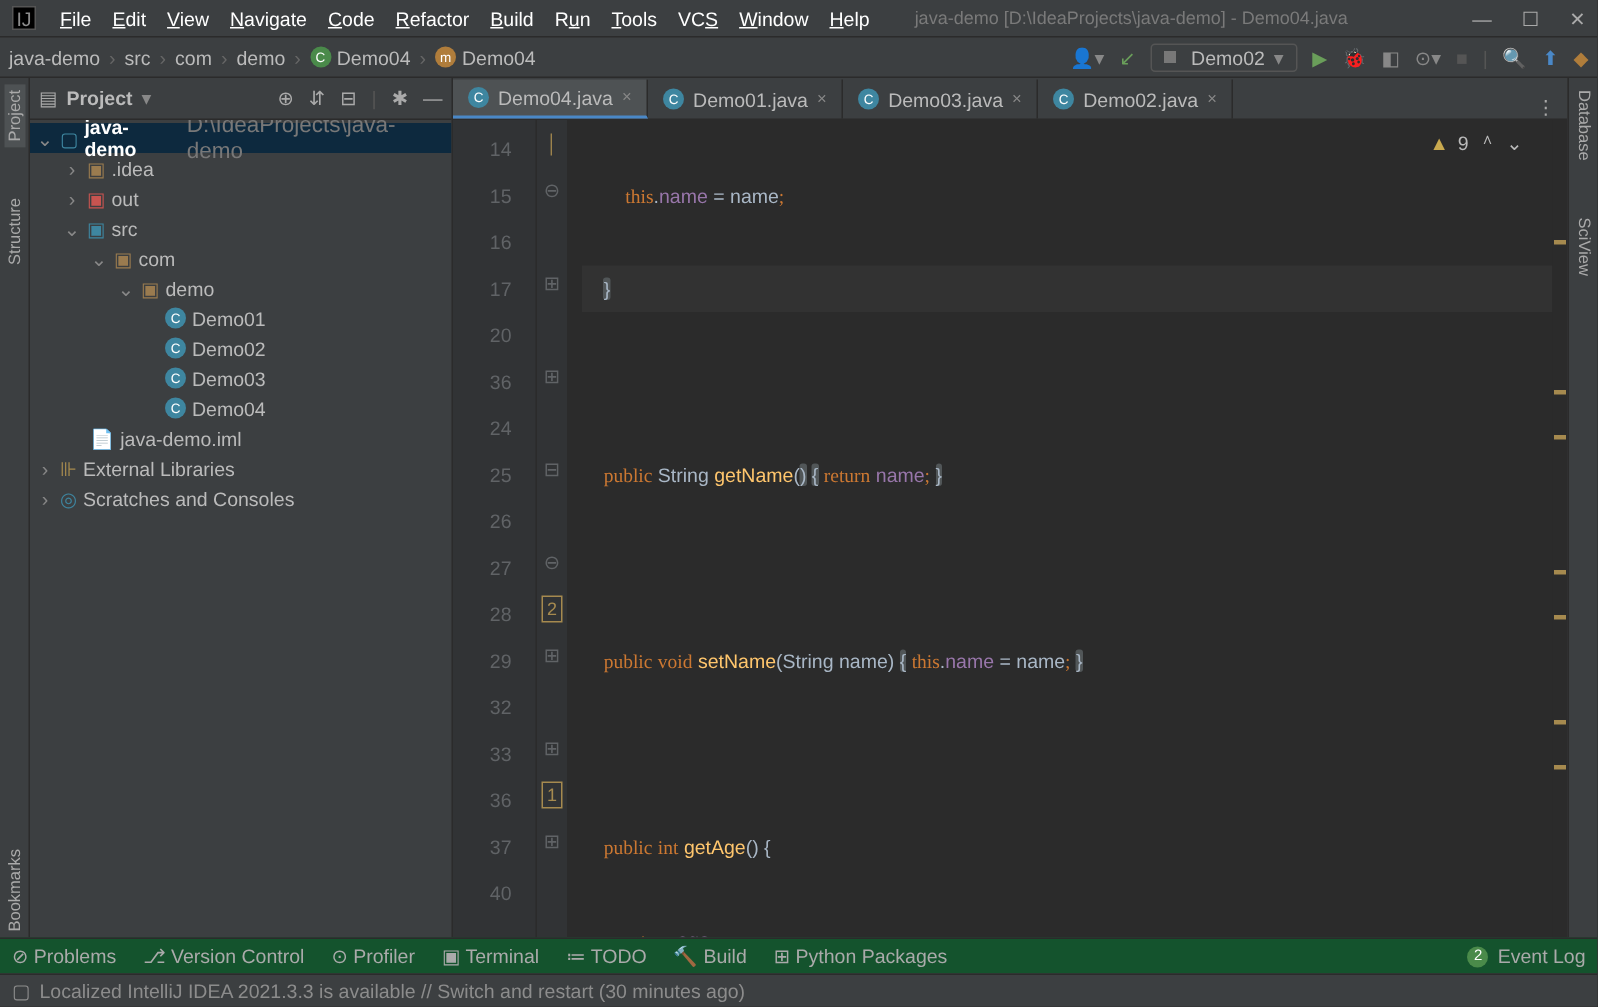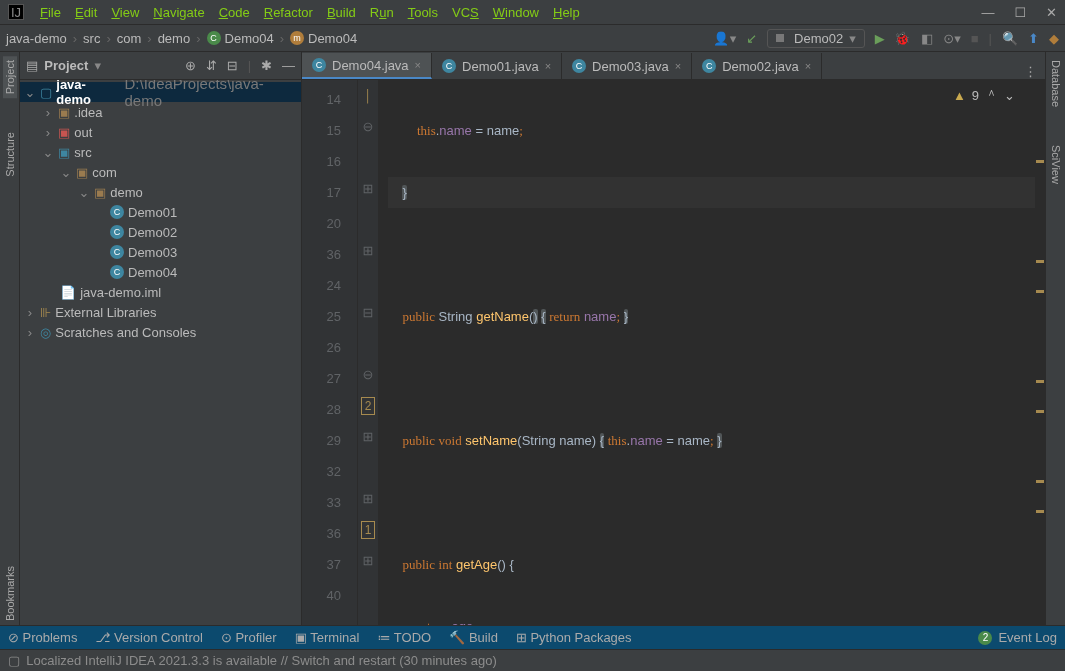--- a/index.html
+++ b/index.html
@@ -1,20 +1,20 @@
 <!DOCTYPE html>
 <html><head>
 <meta charset="utf-8">
 <style>
 * { margin:0; padding:0; box-sizing:border-box; font-family:"Segoe UI",Arial,sans-serif; font-size:13px; }
 body { background:#3c3f41; color:#bbb; width:1065px; height:671px; overflow:hidden; display:flex; flex-direction:column; }
 .title-bar { height:24px; background:#3c3f41; display:flex; align-items:center; padding:0 8px; color:#8c8c8c; }
 .title-bar .logo { width:16px; height:16px; background:#000; border:1px solid #555; margin-right:10px; display:flex; align-items:center; justify-content:center; }
 .title-bar .menus { display:flex; gap:2px; }
-.title-bar .menus span { padding:2px 6px; color:#84cc16; cursor:default; }
+.title-bar .menus span { padding:2px 6px; color:#ffffff; cursor:default; }
 .title-bar .menus span u { text-decoration:underline; }
 .title-bar .path { margin-left:24px; color:#7a7a7a; font-size:12px; }
 .title-bar .win-ctrl { margin-left:auto; display:flex; gap:20px; color:#aaa; }
 .nav-bar { height:28px; background:#3c3f41; border-top:1px solid #2b2b2b; border-bottom:1px solid #2b2b2b; display:flex; align-items:center; padding:0 6px; }
 .crumb { display:flex; align-items:center; gap:4px; color:#bbb; }
 .crumb .sep { color:#666; margin:0 2px; }
 .crumb .ico-c { width:14px;height:14px;border-radius:50%;background:#4a8a4a;display:inline-flex;align-items:center;justify-content:center;font-size:9px;color:#fff; }
 .crumb .ico-m { width:14px;height:14px;border-radius:50%;background:#b07d3b;display:inline-flex;align-items:center;justify-content:center;font-size:9px;color:#fff; }
 .nav-bar .tools { margin-left:auto; display:flex; align-items:center; gap:10px; }
 .run-sel { border:1px solid #555; border-radius:3px; padding:1px 8px; display:flex; align-items:center; gap:6px; color:#bbb; font-size:12px; }
@@ -41,21 +41,21 @@
 .editor { flex:1; display:flex; overflow:hidden; font-family:Consolas,monospace; font-size:15px; position:relative; }
 .gutter { width:56px; background:#313335; color:#606366; text-align:right; padding:4px 16px 4px 0; line-height:31px; border-right:1px solid #2b2b2b; }
 .fold-col { width:20px; background:#313335; line-height:31px; color:#606366; text-align:center; font-size:10px; }
 .code { flex:1; padding:4px 0 4px 10px; line-height:31px; white-space:pre; color:#a9b7c6; overflow:hidden; }
 .kw { color:#cc7832;font-family:Liberation Serif, serif; }
 .fn { color:#ffc66d; }
 .hp { background:#515658; border-radius:2px; }
 .indic { position:absolute; top:6px; right:30px; color:#bbb; font-size:12px; display:flex; align-items:center; gap:6px;}
 .right-tabs { width:20px; background:#3c3f41; border-left:1px solid #2b2b2b; display:flex; flex-direction:column; align-items:center; padding-top:4px; gap:30px; }
 .right-tabs .vtab { writing-mode:vertical-rl; color:#aaa; font-size:11px; padding:4px 1px; cursor:default; }
-.bottom-bar { height:24px; background:#0c4a6e; border-top:1px solid #2b2b2b; display:flex; align-items:center; padding:0 8px; gap:18px; color:#aaa; font-size:12px; }
+.bottom-bar { height:24px; background:#14532d; border-top:1px solid #2b2b2b; display:flex; align-items:center; padding:0 8px; gap:18px; color:#aaa; font-size:12px; }
 .bottom-bar .right { margin-left:auto; display:flex; align-items:center; gap:6px; }
 .status-bar { height:22px; background:#3c3f41; border-top:1px solid #2b2b2b; display:flex; align-items:center; padding:0 8px; color:#8c8c8c; font-size:12px; }
 .status-bar .right { margin-left:auto; display:flex; gap:14px; }
 .line-num-box { display:inline-block; border:1px solid #a68a4f; padding:0 3px; color:#a68a4f; font-size:12px; line-height:16px; }
 .marker-col { width:10px; background:#2b2b2b; position:relative; }
 .marker { position:absolute; right:1px; width:8px; height:3px; background:#a68a4f; }
 .hl-line { background:#323232; display:block; }
 .sq { width:8px;height:8px;background:#787878;display:inline-block;margin-right:4px; }
 .evt-badge { background:#4a8a4a;color:#fff;border-radius:50%;width:14px;height:14px;display:inline-flex;align-items:center;justify-content:center;font-size:10px; }
 </style>
@@ -71,20 +71,21 @@
     <span><u>N</u>avigate</span>
     <span><u>C</u>ode</span>
     <span><u>R</u>efactor</span>
     <span><u>B</u>uild</span>
     <span>R<u>u</u>n</span>
     <span><u>T</u>ools</span>
     <span>VC<u>S</u></span>
     <span><u>W</u>indow</span>
     <span><u>H</u>elp</span>
   </div>
+  <div class="path">java-demo [D:\IdeaProjects\java-demo] - Demo04.java</div>
   <div class="win-ctrl">
     <span>—</span>
     <span>☐</span>
     <span>✕</span>
   </div>
 </div>
 
 <div class="nav-bar">
   <div class="crumb">
     <span>java-demo</span>

